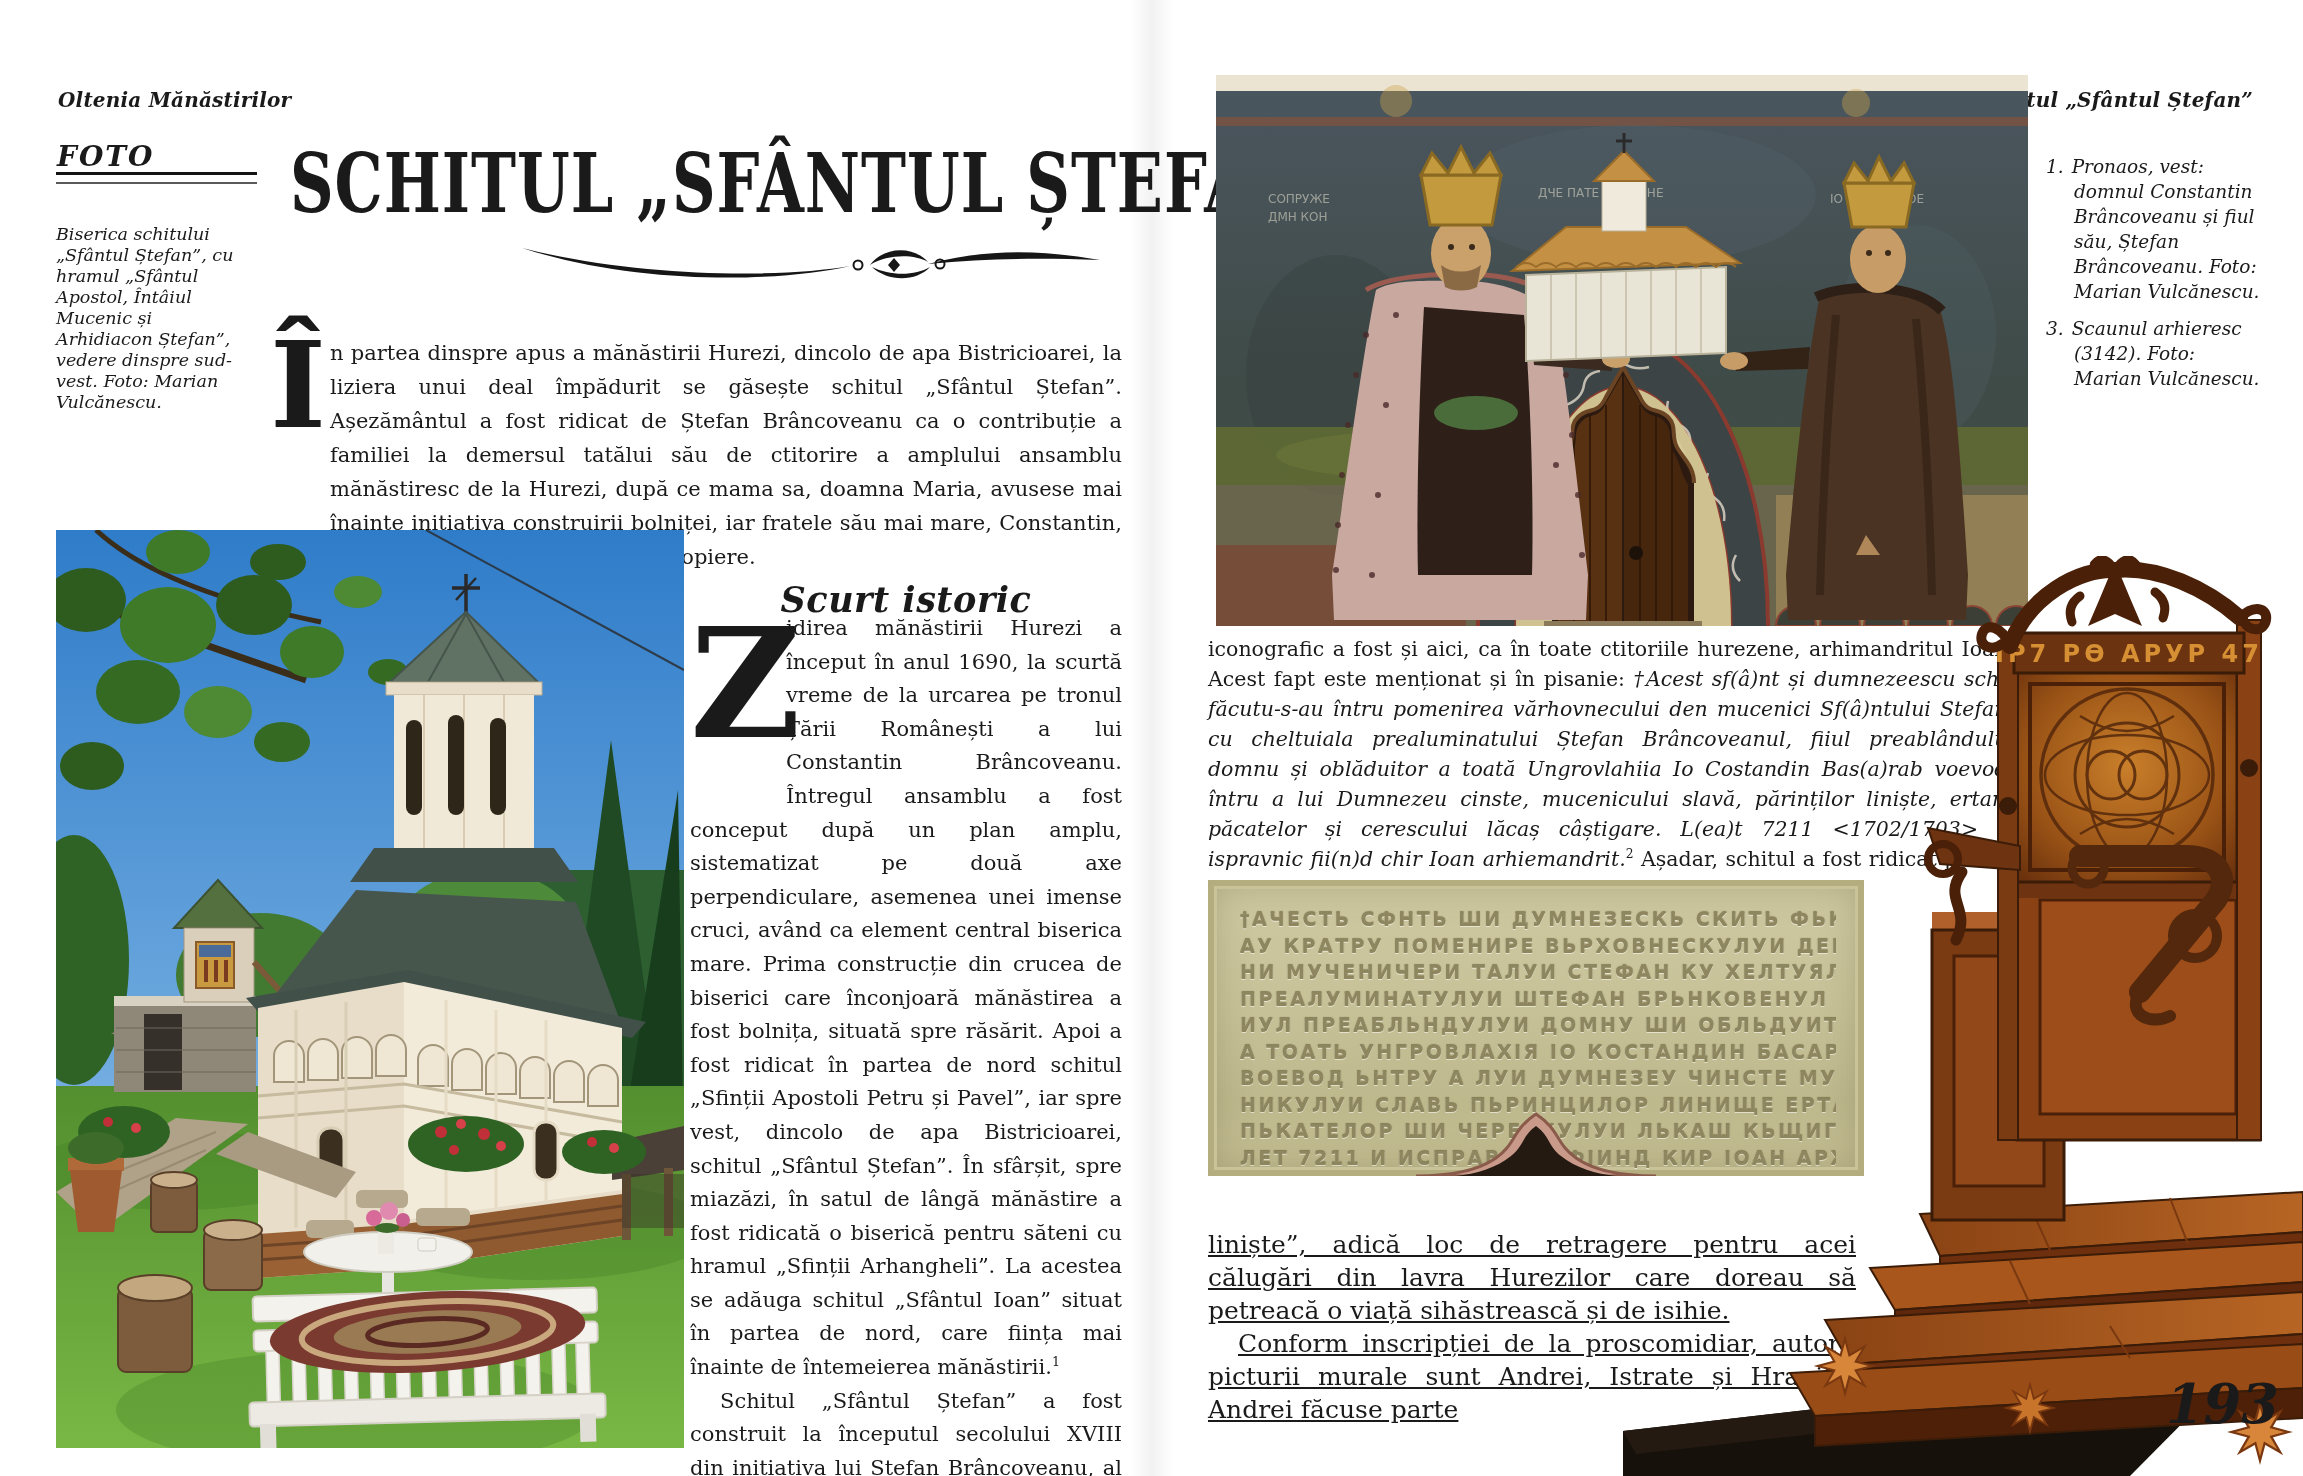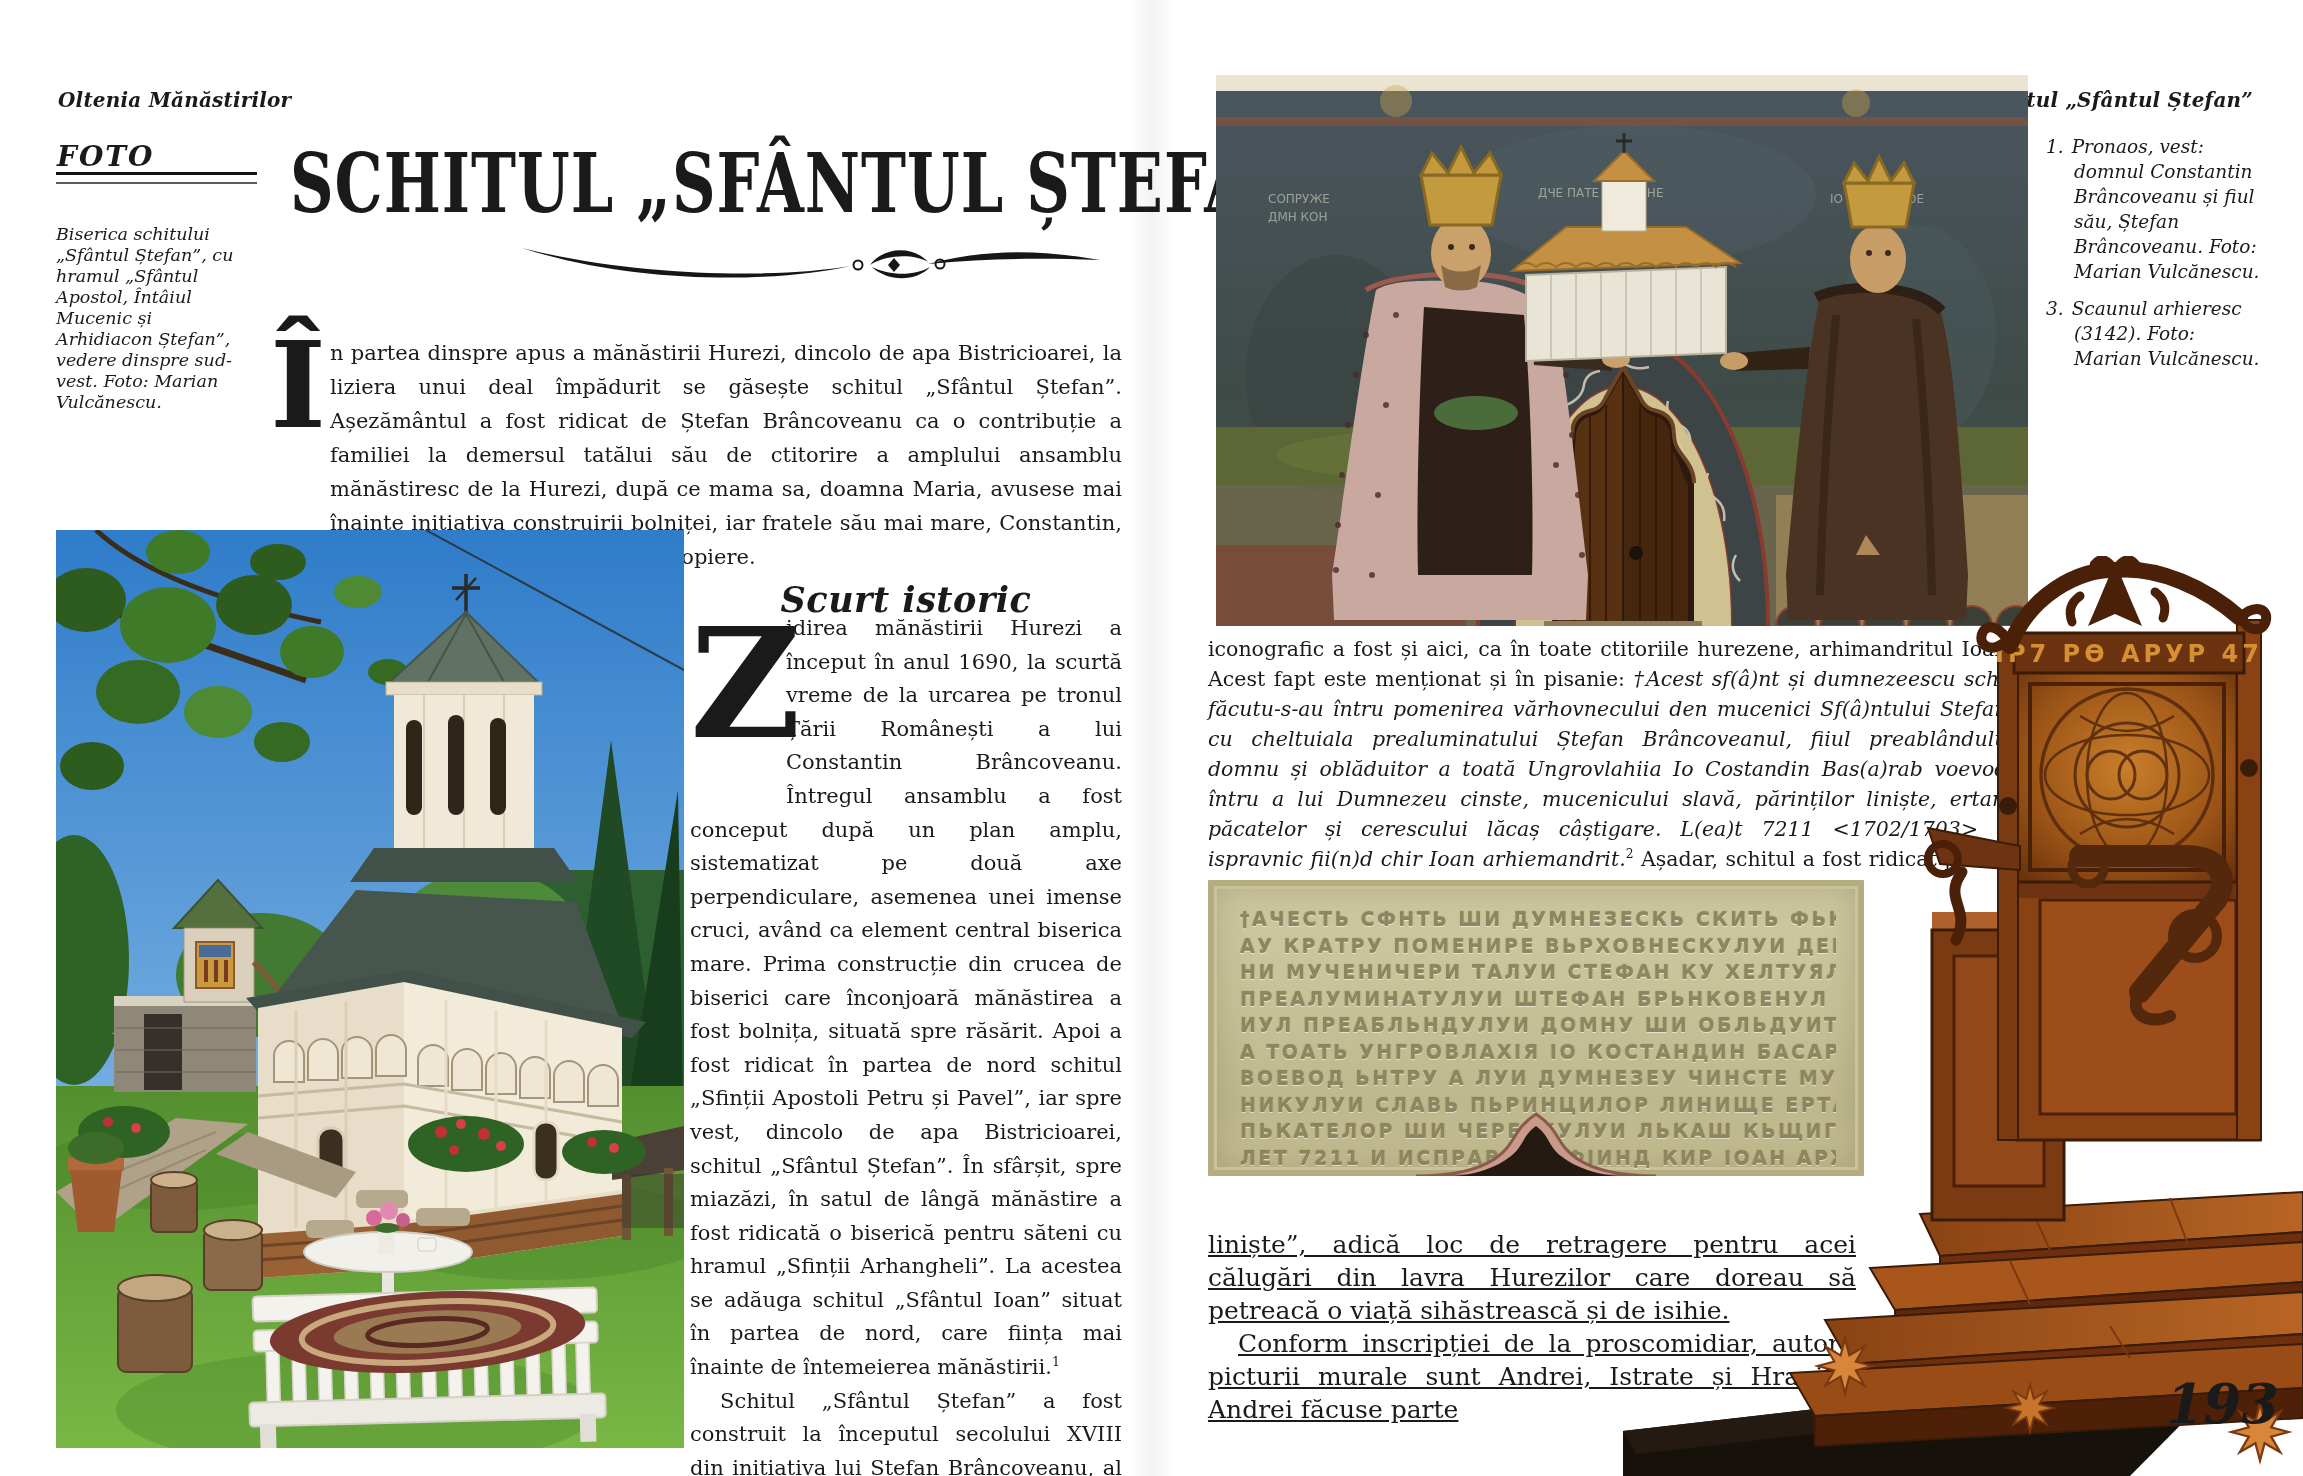--- a/index.html
+++ b/index.html
@@ -417,21 +417,21 @@
       </g>
       <polygon points="296,196 350,152 470,152 524,188" fill="#c49044" stroke="#9a6c2a" stroke-width="2"></polygon>
       <path d="M300,192 q10,-8 20,0 q10,-8 20,0 q10,-8 20,0 q10,-8 20,0 q10,-8 20,0 q10,-8 20,0 q10,-8 20,0 q10,-8 20,0 q10,-8 20,0 q10,-8 20,0 q10,-8 20,0" fill="none" stroke="#9a6c2a" stroke-width="2"></path>
       <rect x="386" y="104" width="44" height="52" fill="#efeadb" stroke="#b9b29a"></rect>
       <polygon points="378,106 438,106 408,76" fill="#c49044" stroke="#9a6c2a" stroke-width="2"></polygon>
       <line x1="408" y1="58" x2="408" y2="78" stroke="#2a2a2a" stroke-width="3"></line>
       <line x1="400" y1="66" x2="416" y2="66" stroke="#2a2a2a" stroke-width="3"></line>
     </g>
   </svg>
 
-  <div class="abs" style="left:2046px;top:134px;width:214px;">
+  <div class="abs" style="left:2046px;top:154px;width:214px;">
     <div class="cap-item"><span class="cap-num">1.</span><span>Pronaos, vest: domnul Constantin Brâncoveanu și fiul său, Ștefan Brâncoveanu. Foto: Marian Vulcănescu.</span></div>
     <div class="cap-item"><span class="cap-num">3.</span><span>Scaunul arhieresc (3142). Foto: Marian Vulcănescu.</span></div>
   </div>
 
   <div class="abs body-text" style="left:1208px;top:634px;width:806px;font-size:20.5px;line-height:30px;">
     <span>iconografic a fost și aici, ca în toate ctitoriile hurezene, arhimandritul Ioan. Acest fapt este menționat și în pisanie: </span><span class="it">†Acest sf(â)nt și dumnezeescu schit făcutu-s-au întru pomenirea vărhovnecului den mucenici Sf(â)ntului Stefan, cu cheltuiala prealuminatului Ștefan Brâncoveanul, fiiul preablândului domnu și oblăduitor a toată Ungrovlahiia Io Costandin Bas(a)rab voevod, întru a lui Dumnezeu cinste, mucenicului slavă, părinților liniște, ertare păcatelor și cerescului lăcaș câștigare. L(ea)t 7211 &lt;1702/1703&gt; și ispravnic fii(n)d chir Ioan arhiemandrit.</span><sup>2</sup><span> Așadar, schitul a fost ridicat pentru a fi „părinților</span>
   </div>
 
   <div class="abs pisania" style="left:1208px;top:880px;width:656px;height:296px;">
     <div class="pis-rows">

